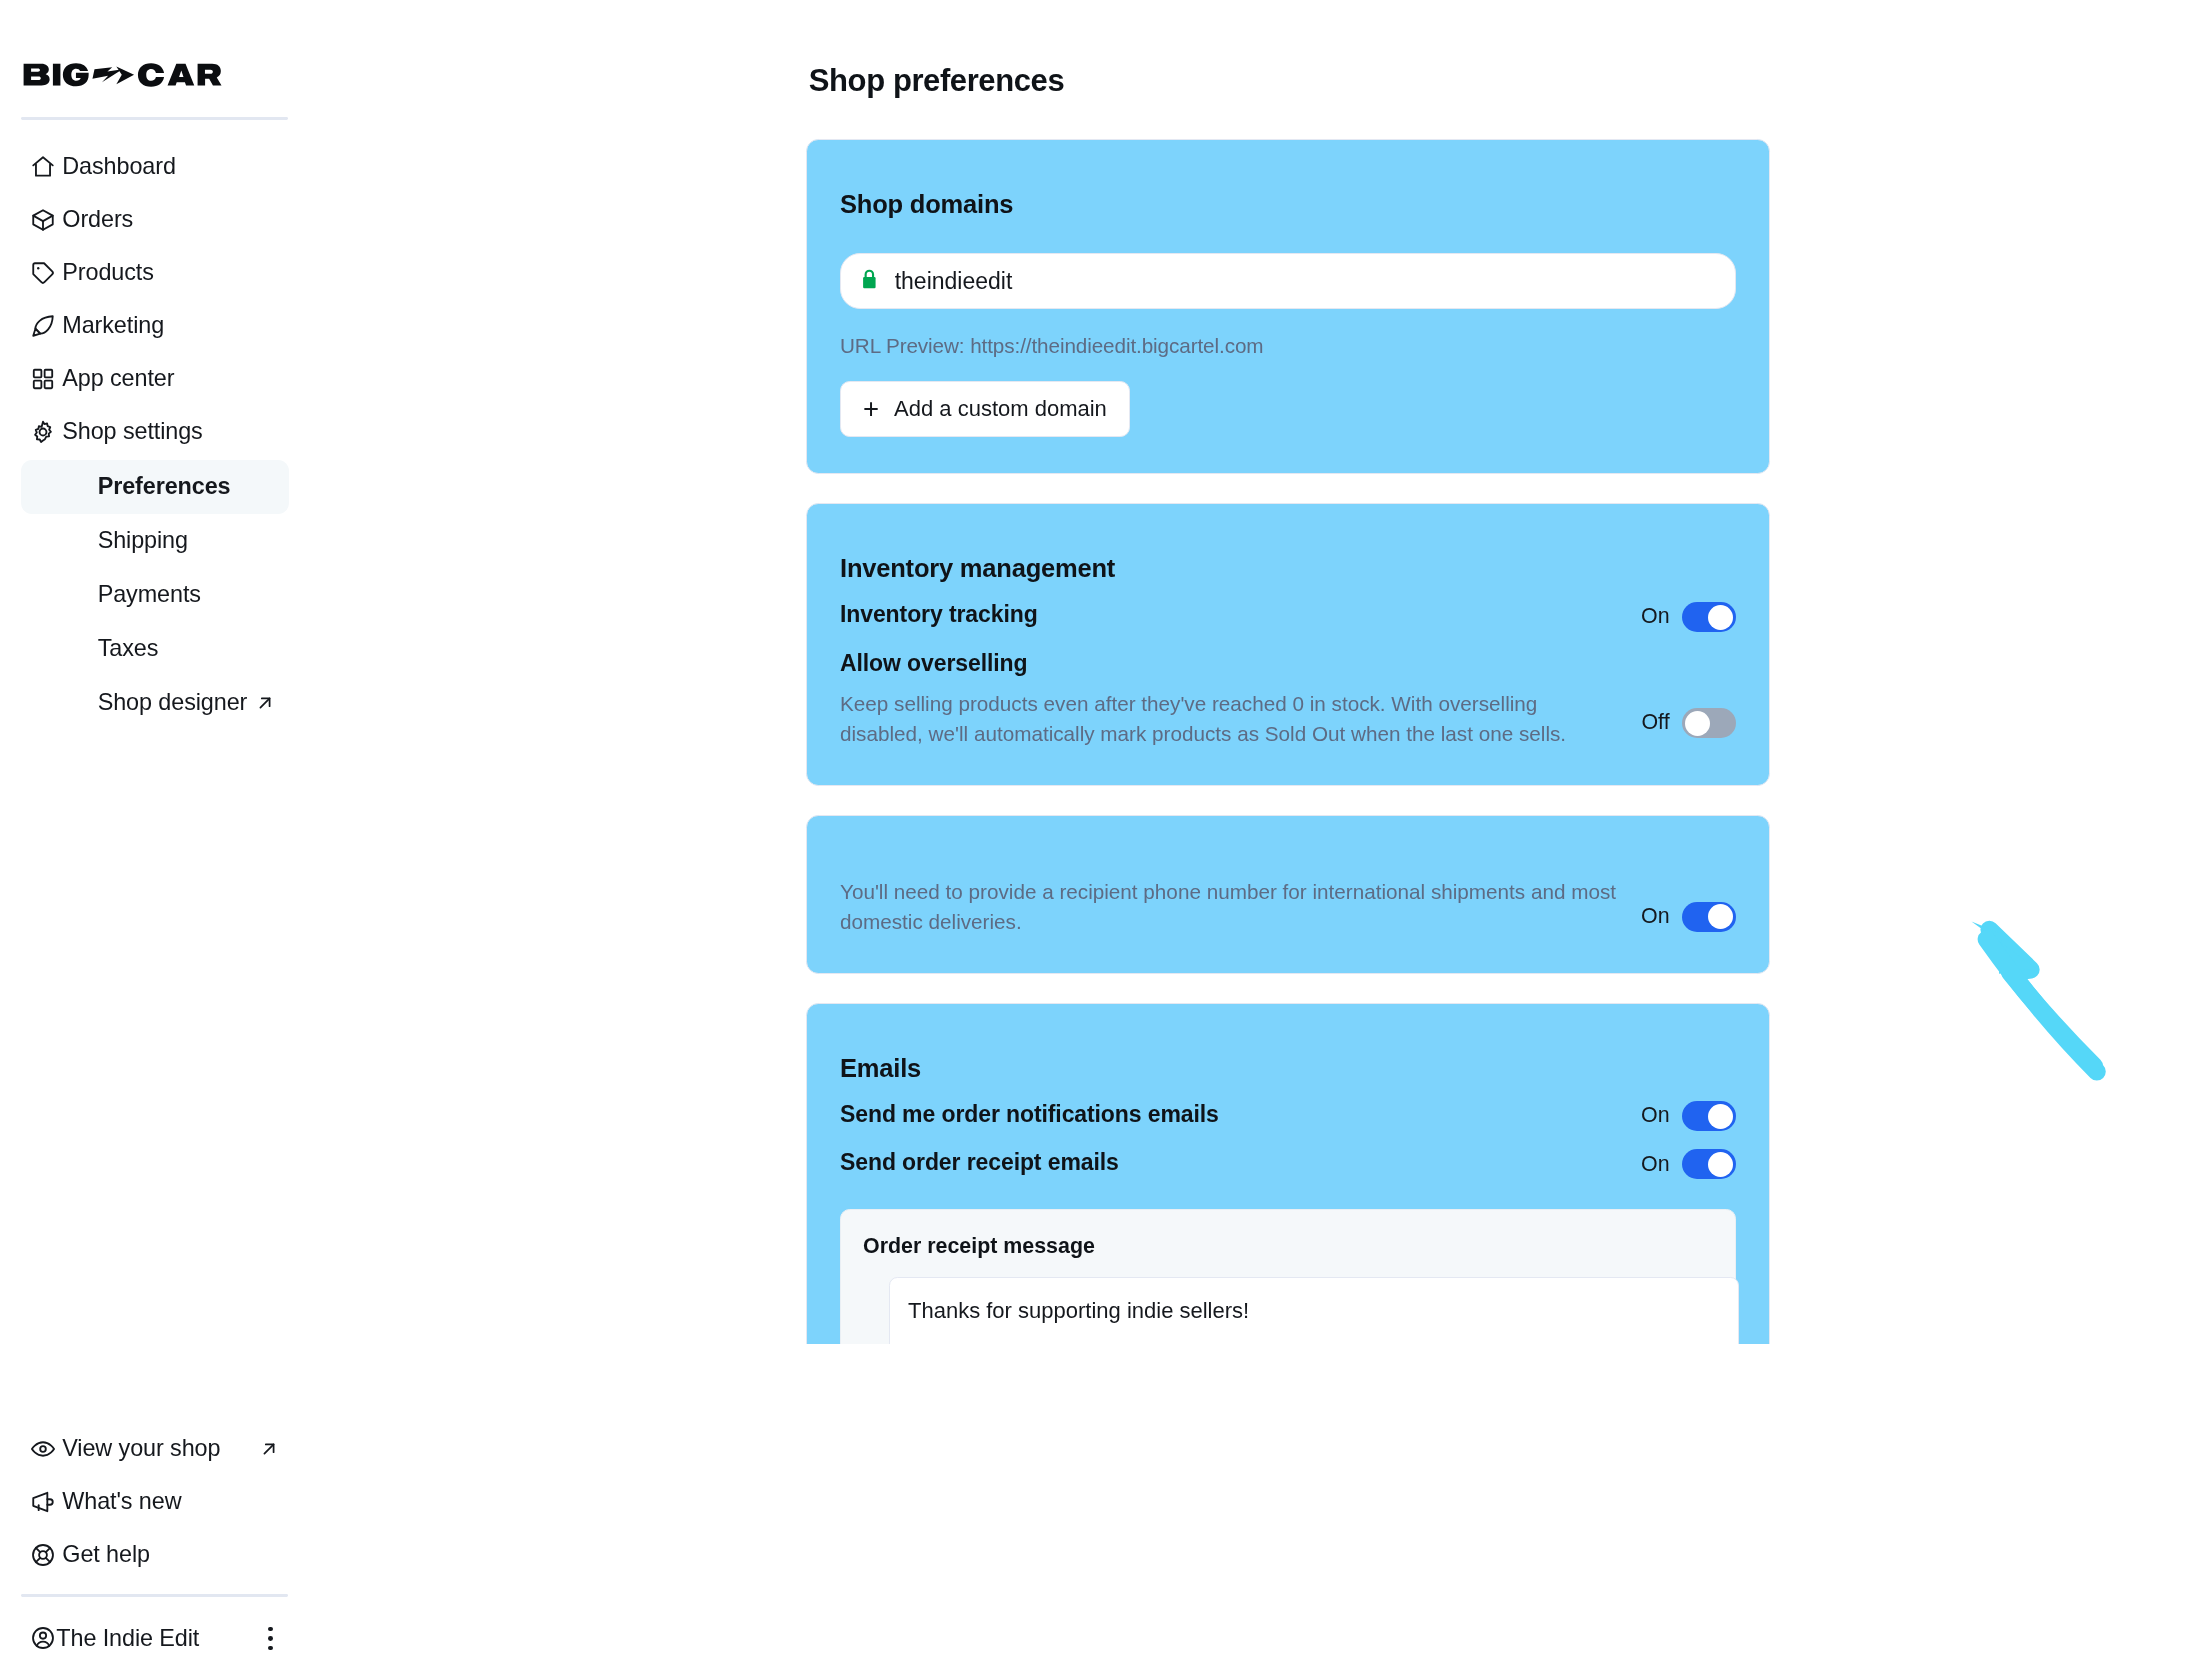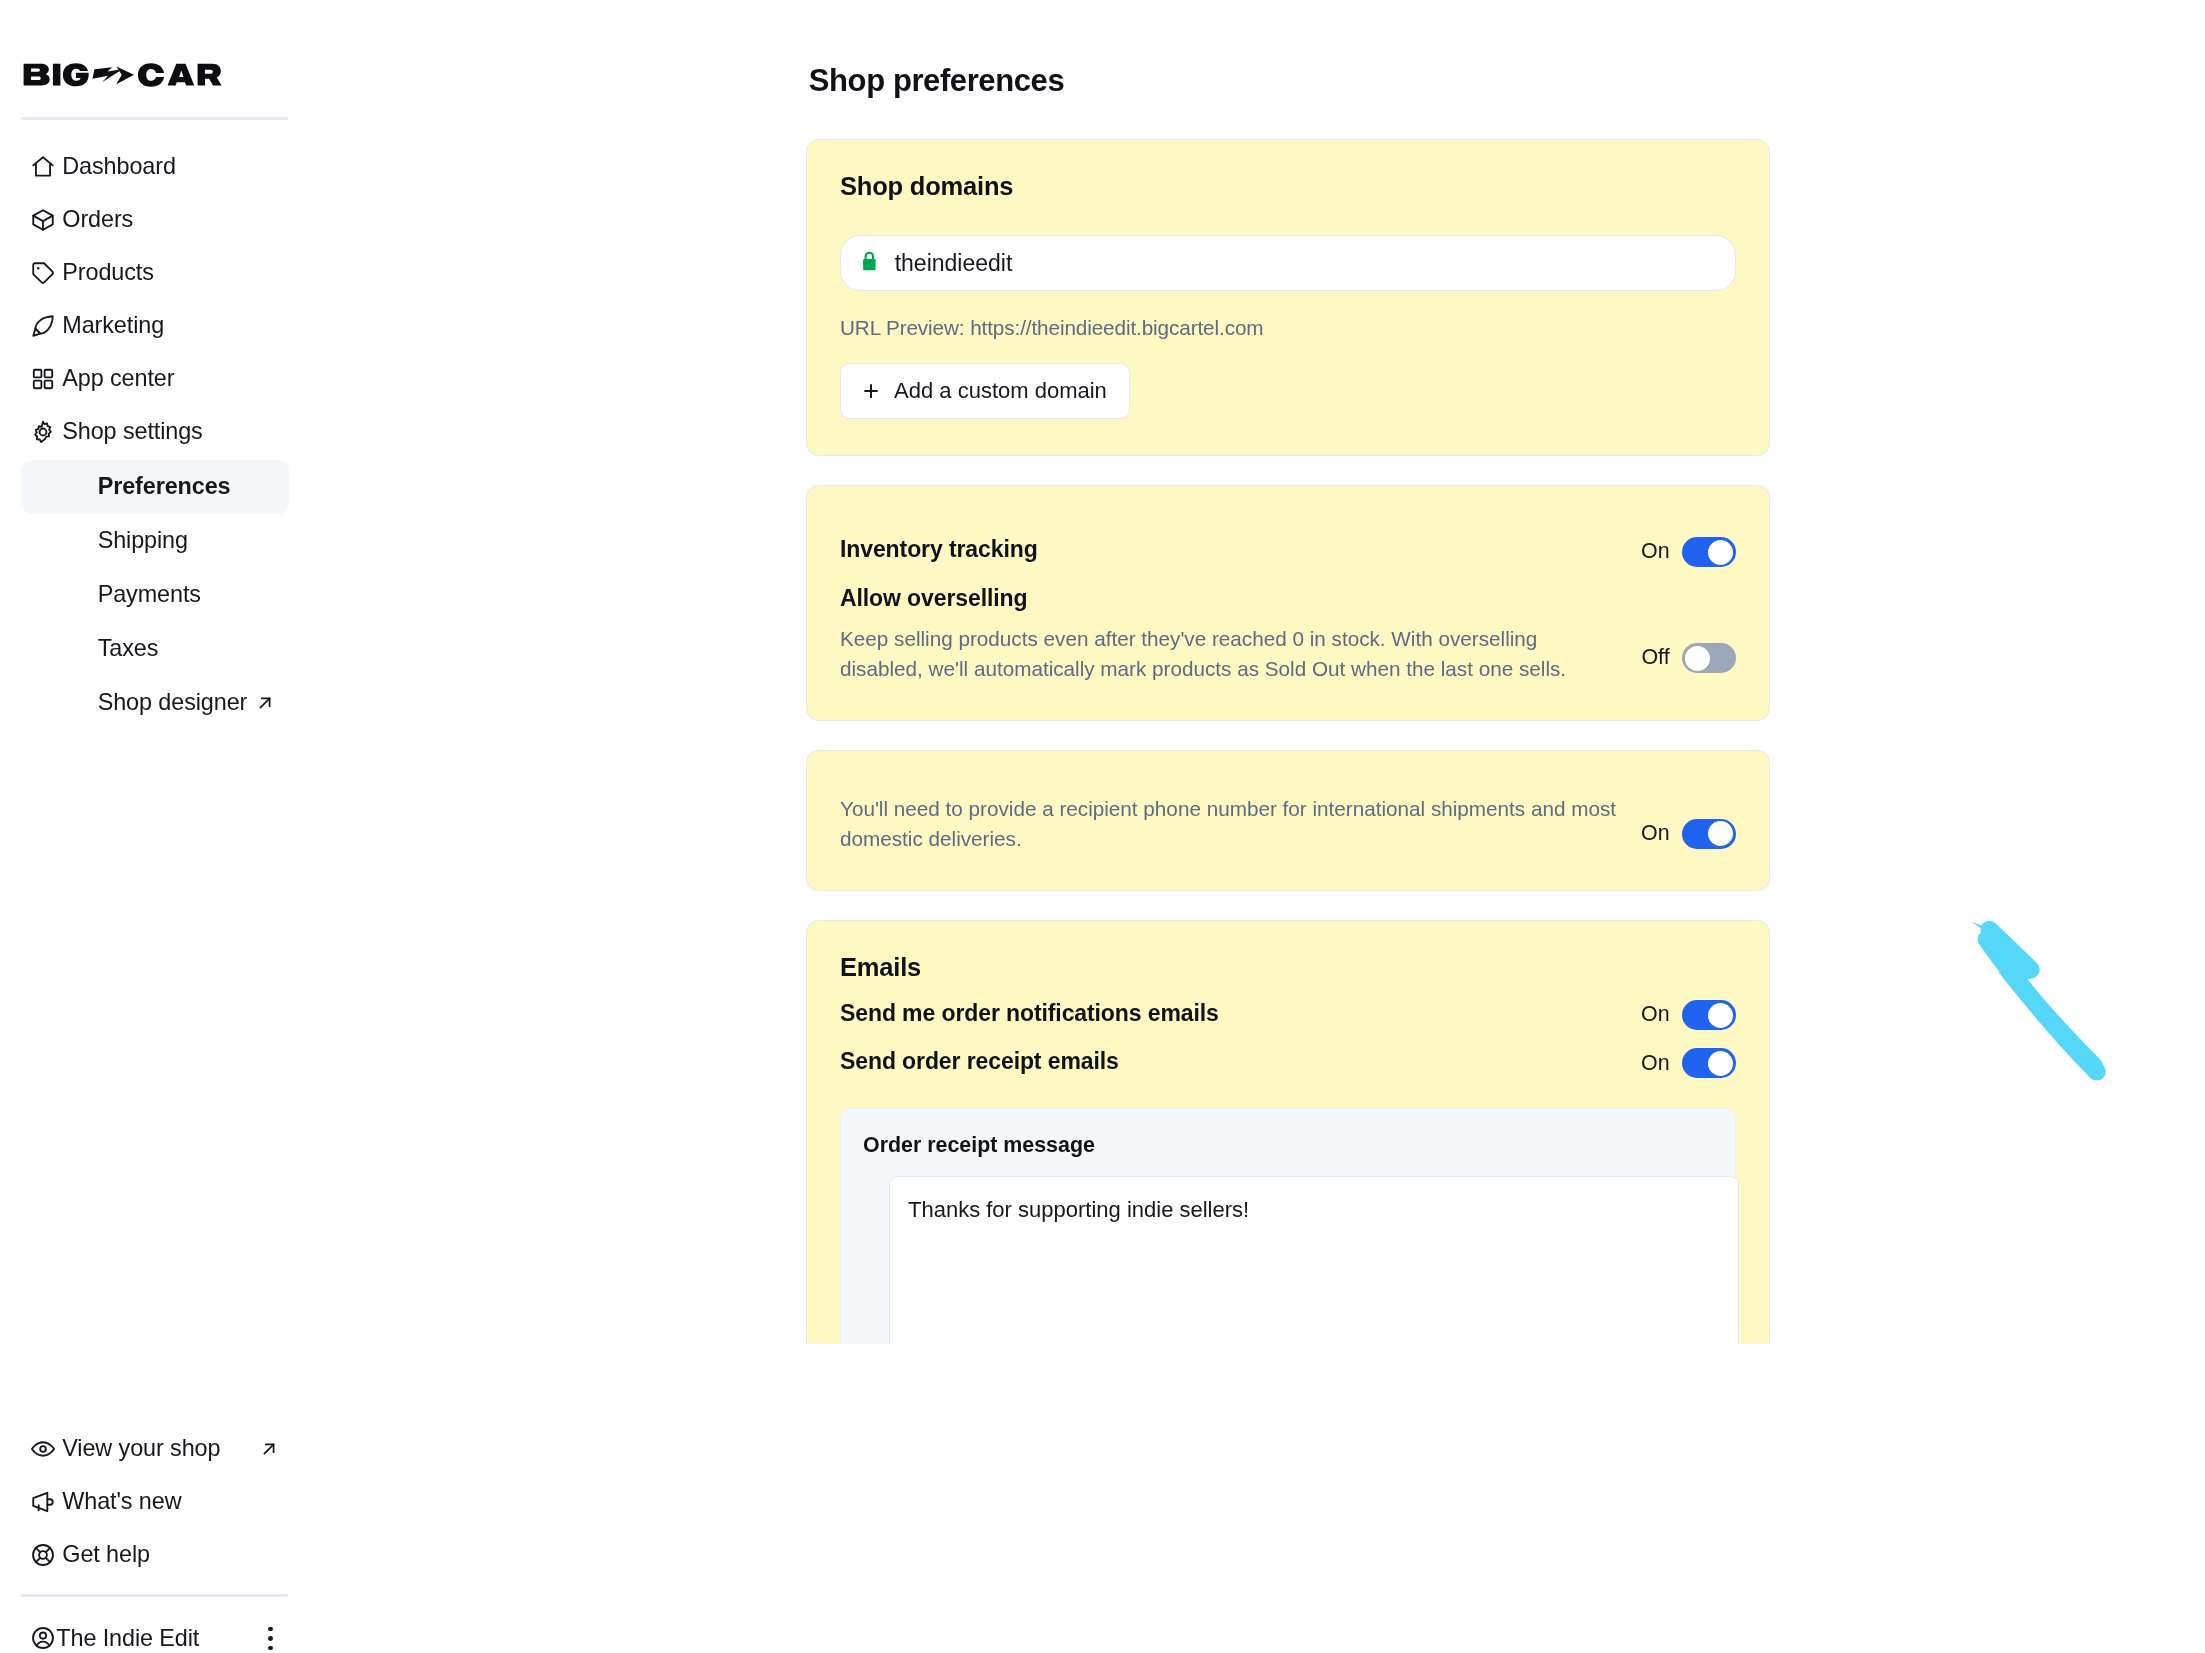--- a/index.html
+++ b/index.html
@@ -122,22 +122,22 @@
     font-size: 31px;
     font-weight: bold;
     color: #0F1318;
     letter-spacing: -0.4px;
     margin-bottom: 40px;
     margin-left: 2.8px;
   }
   .card {
     border: 1.4px solid #E4E8F2;
     border-radius: 12.4px;
-    background: #fef9c3;
-    padding: 32px 33px 36px 33px;
+    background: #7dd3fc;
+    padding: 50px 33px 36px 33px;
     margin-bottom: 29px;
   }
   .card-title {
     font-size: 25.5px;
     font-weight: bold;
     color: #0F1318;
     letter-spacing: -0.2px;
   }
 
   
@@ -454,20 +454,21 @@
 
         <div class="url-preview">URL Preview: https://theindieedit.bigcartel.com</div>
 
         <button class="btn-outline">
           <span class="plus">+</span>
           <span>Add a custom domain</span>
         </button>
       </section>
 
       <section class="card">
+        <div class="card-title">Inventory management</div>
 
         <div class="setting">
           <div class="setting-body">
             <div class="setting-label">Inventory tracking</div>
           </div>
           <div class="toggle-wrap">
             <span class="toggle-state">On</span>
             <span class="sw on">
                 <span class="knob"></span>
               </span>

